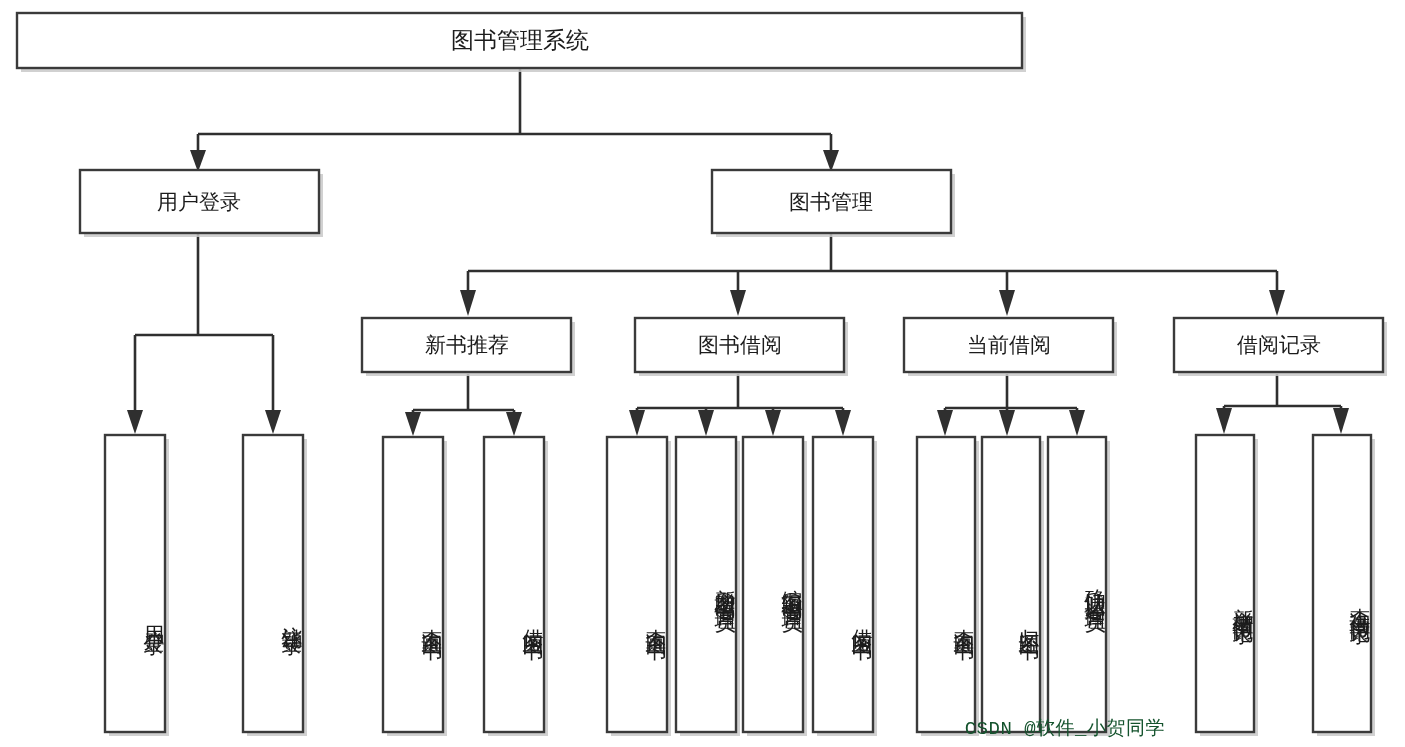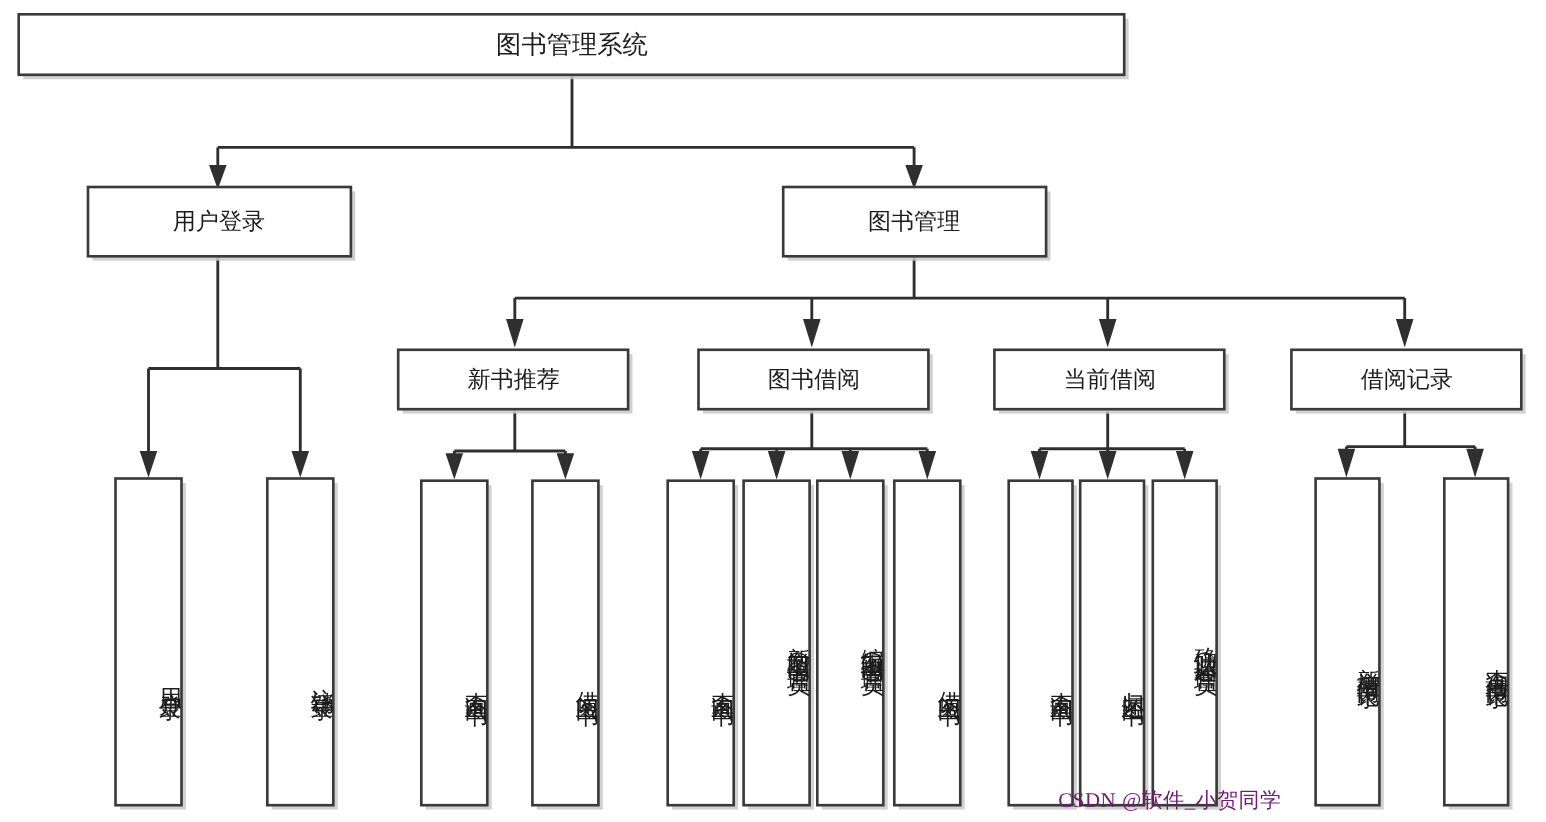--- a/index.html
+++ b/index.html
@@ -68,23 +68,23 @@
     line-height: 1.08;
     letter-spacing: 3.5px;
     color: #1c1c1c;
     pointer-events: none;
     white-space: nowrap;
   }
   .watermark {
     position: absolute;
     right: 8px;
     bottom: 6px;
-    font-family: Liberation Serif, serif;
+    font-family: Liberation Mono, monospace;
     font-size: 19px;
-    color: #701a75;
+    color: #14532d;
     letter-spacing: 0.5px;
     white-space: nowrap;
     pointer-events: none;
   }
 </style>
 </head>
 <body>
 
 <div id="diagram-root">
 

